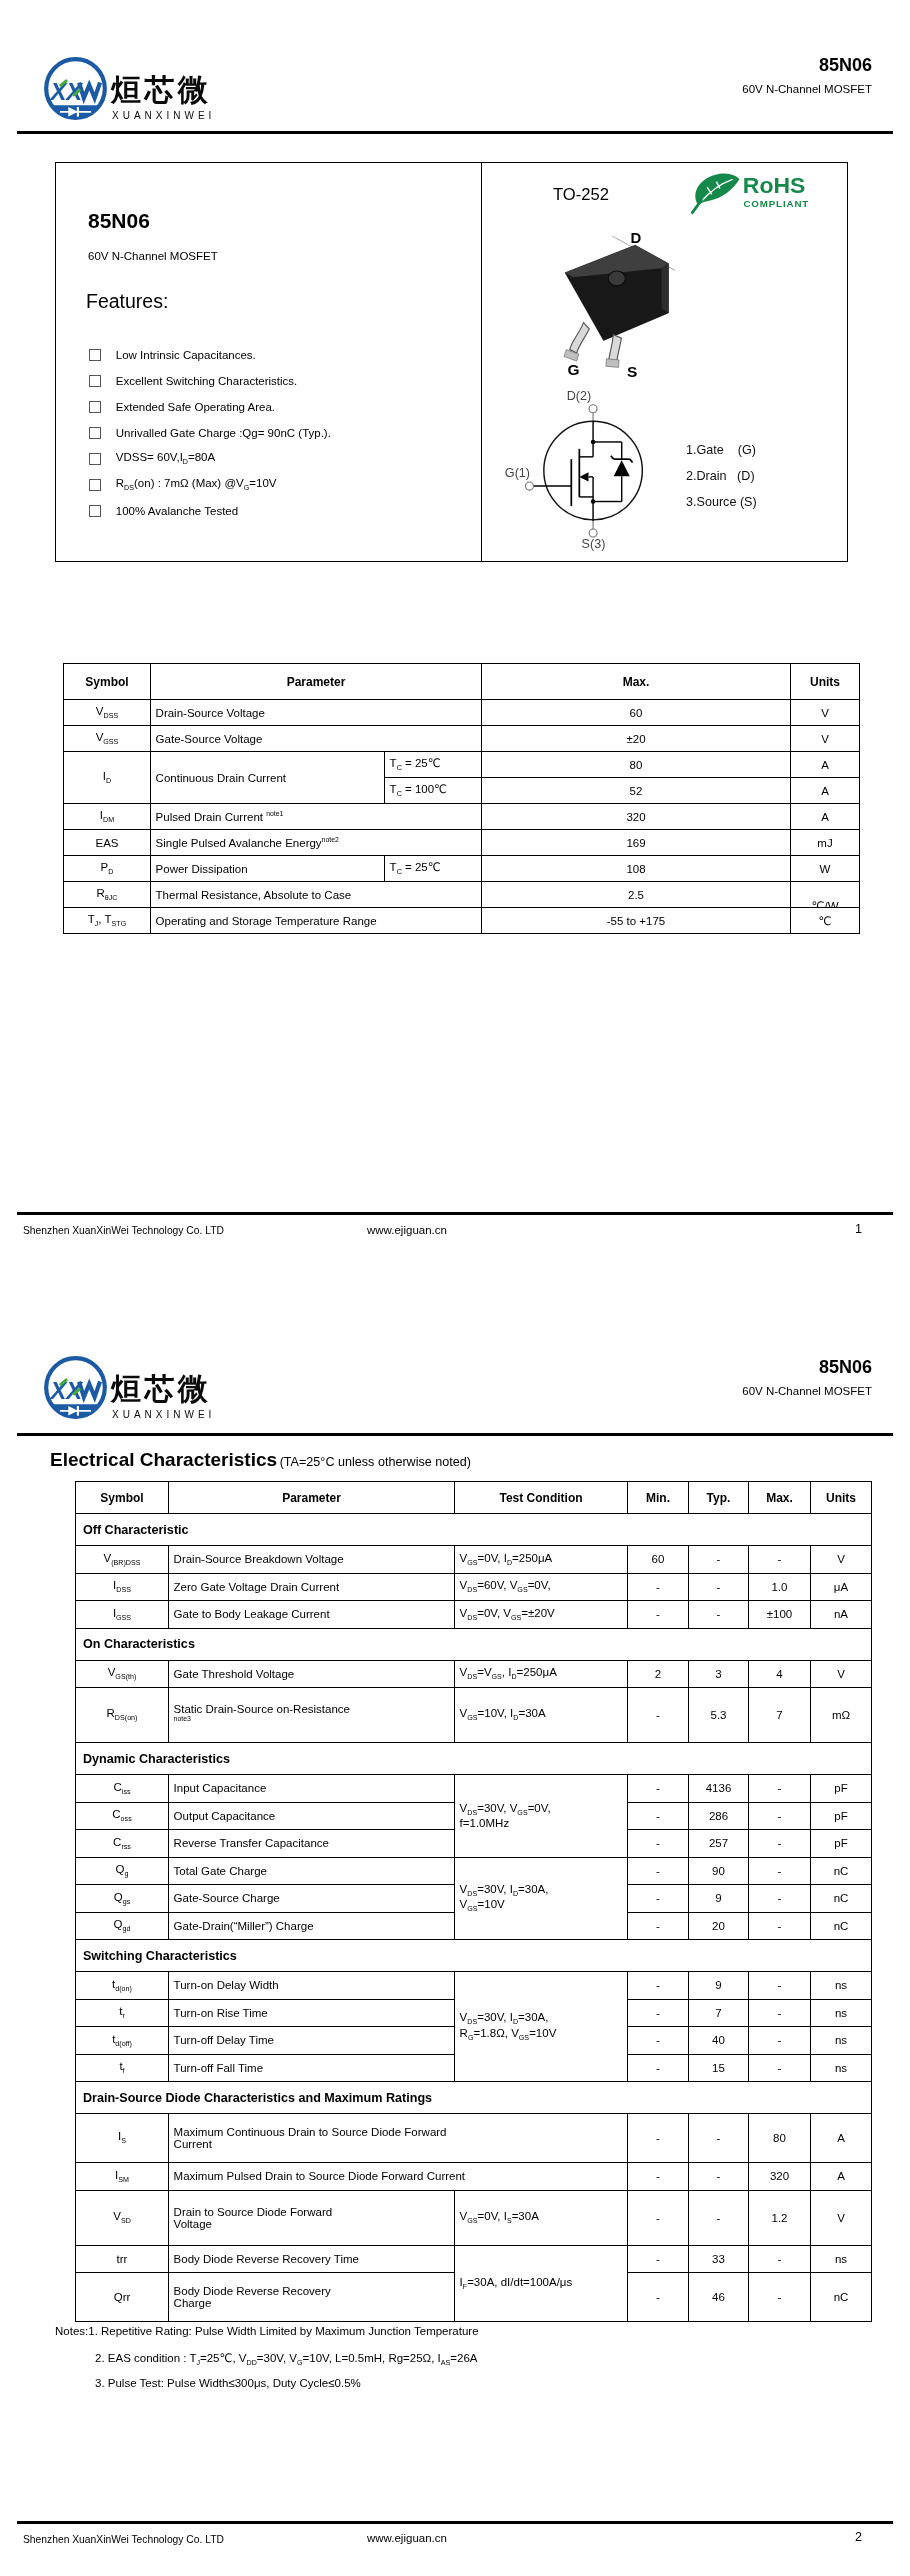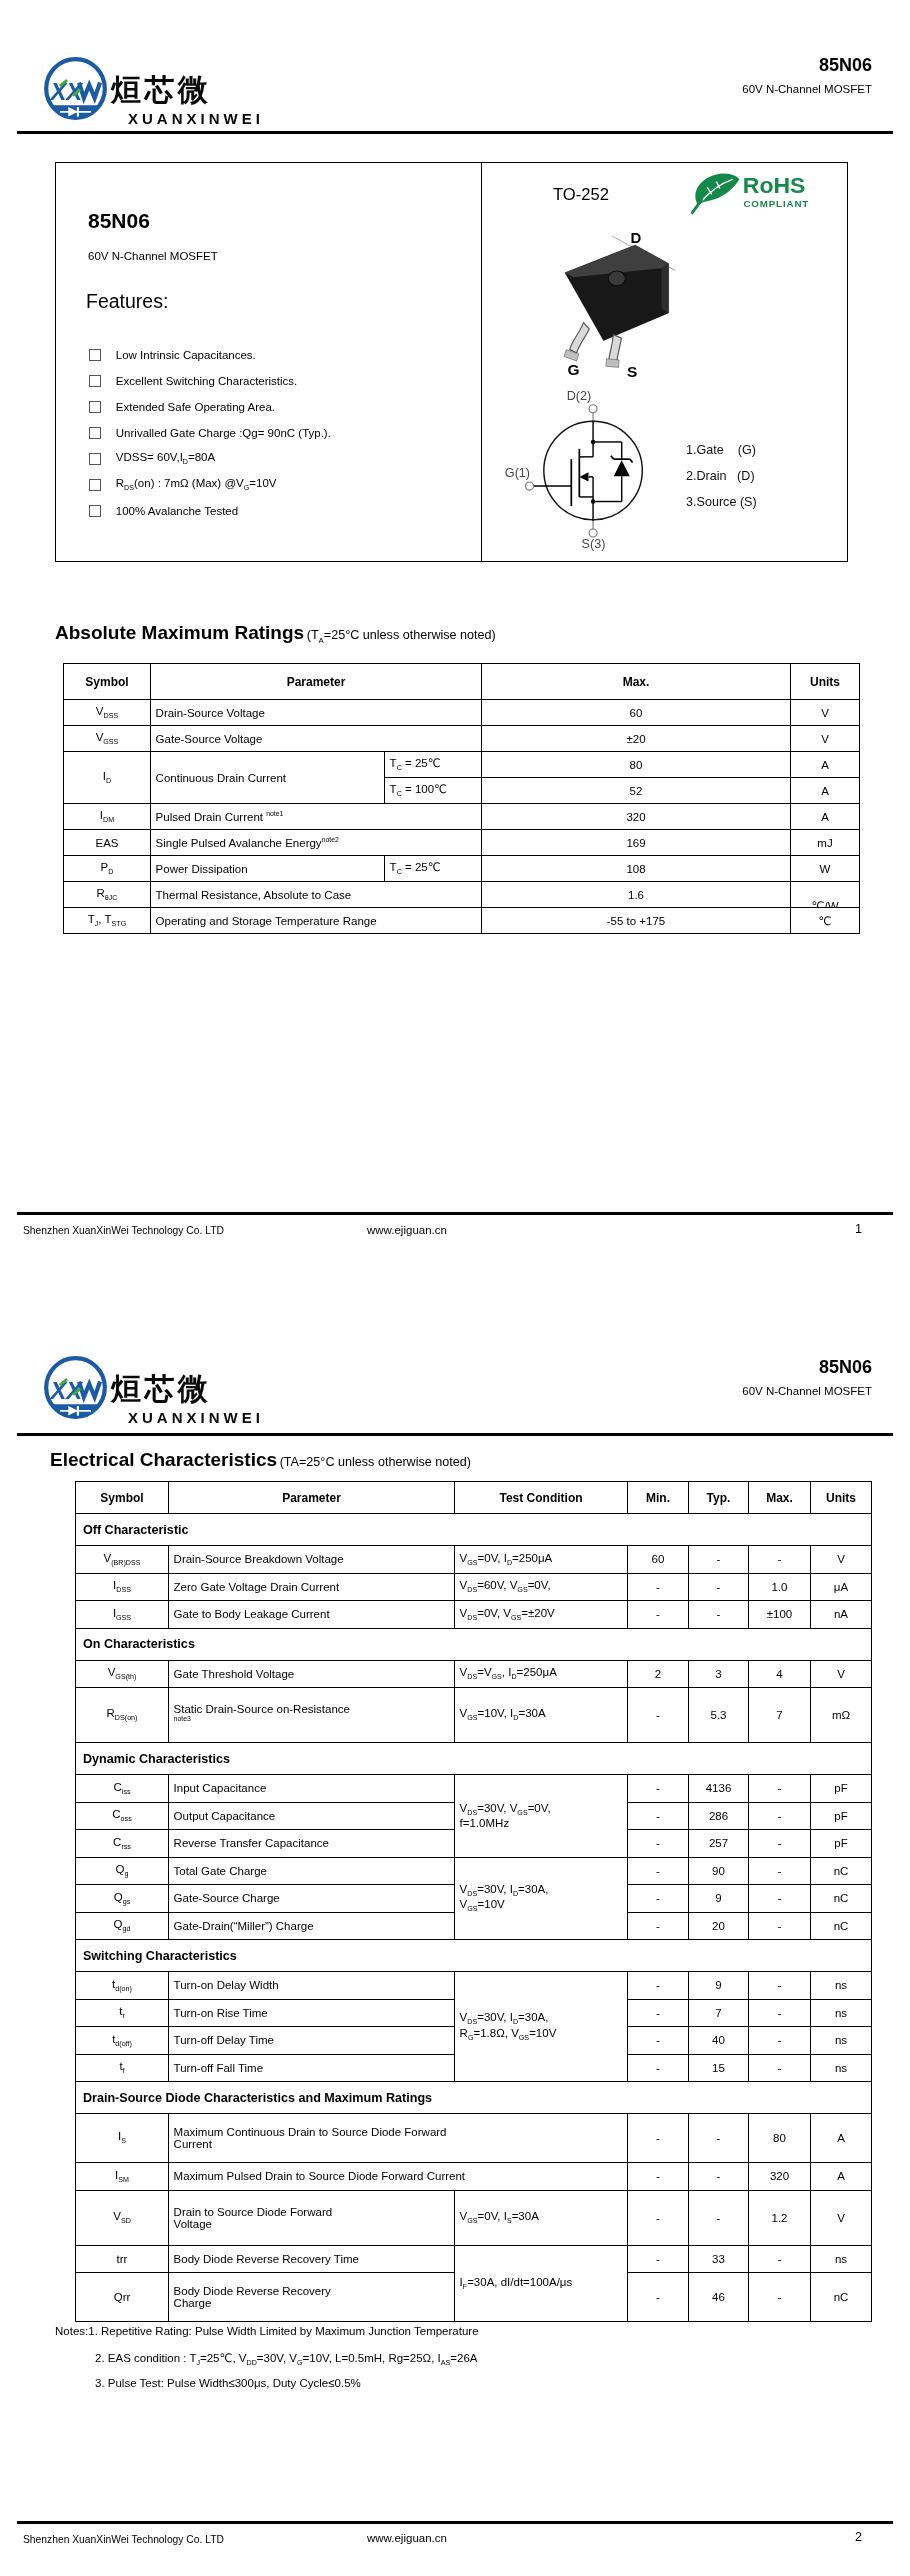--- a/index.html
+++ b/index.html
@@ -3,21 +3,21 @@
 <meta charset="utf-8">
 <style>
   html,body{margin:0;padding:0;background:#fff;}
   .canvas{position:relative;width:910px;height:2576px;background:#fff;
           font-family:"Liberation Sans","DejaVu Sans",sans-serif;color:#000;overflow:hidden;}
   .abs{position:absolute;}
 
   
   .logo{width:207px;height:80px;}
   .logo-cn{position:absolute;left:78px;top:17px;font-size:30px;font-weight:bold;letter-spacing:3.4px;color:#0a0a0a;}
-  .logo-en{position:absolute;left:95px;top:57px;font-size:15px;letter-spacing:4px;color:#0a0a0a;font-weight:bold;}
+  .logo-en{position:absolute;left:79px;top:57px;font-size:10px;letter-spacing:4px;color:#0a0a0a;}
   .part-no{font-size:18px;font-weight:bold;text-align:right;width:172px;}
   .part-sub{font-size:11.5px;text-align:right;width:229px;}
   .rule{left:17px;width:876px;height:2.9px;background:#000;}
 
   
   .pbox{left:55px;top:162px;width:791px;height:398px;border:1.1px solid #000;}
   .vdiv{left:425px;top:0;bottom:0;width:1.1px;background:#000;}
   .p-title{font-size:21px;font-weight:bold;}
   .p-sub{font-size:11.5px;}
   .feat-title{font-size:19.5px;}
@@ -172,24 +172,20 @@
       <text x="146" y="305" font-size="22" fill="#444">S(3)</text>
     </svg>
 
     <div class="abs pins" style="left:630px;top:274px;">
       <div>1.Gate    (G)</div>
       <div>2.Drain   (D)</div>
       <div>3.Source (S)</div>
     </div>
   </div>
 
-  <div class="abs sect-title" style="left:55px;top:622px;">
-    <span class="big">Absolute Maximum Ratings</span>
-    <span class="small">(T<sub>A</sub>=25°C unless otherwise noted)</span>
-  </div>
 
   <table class="dt abs" style="left:63px;top:663px;width:796px;">
     <colgroup>
         <col style="width:87px">
         <col style="width:234px">
         <col style="width:97px">
         <col style="width:309px">
         <col style="width:69px">
       </colgroup>
     <tbody>
@@ -238,21 +234,21 @@
     <tr style="height:26px">
       <td class="c">P<sub>D</sub></td>
       <td class="l">Power Dissipation</td>
       <td class="cond">T<sub>C</sub> = 25℃</td>
       <td class="c">108</td>
       <td class="c">W</td>
     </tr>
     <tr style="height:26px">
       <td class="c">R<sub>θJC</sub></td>
       <td class="l" colspan="2">Thermal Resistance, Absolute to Case</td>
-      <td class="c">1.6</td>
+      <td class="c">2.5</td>
       <td class="uclip">
             <span>℃/W</span>
           </td>
     </tr>
     <tr style="height:26px">
       <td class="c">T<sub>J</sub>, T<sub>STG</sub></td>
       <td class="l" colspan="2">Operating and Storage Temperature Range</td>
       <td class="c">-55 to +175</td>
       <td class="c">℃</td>
     </tr>

